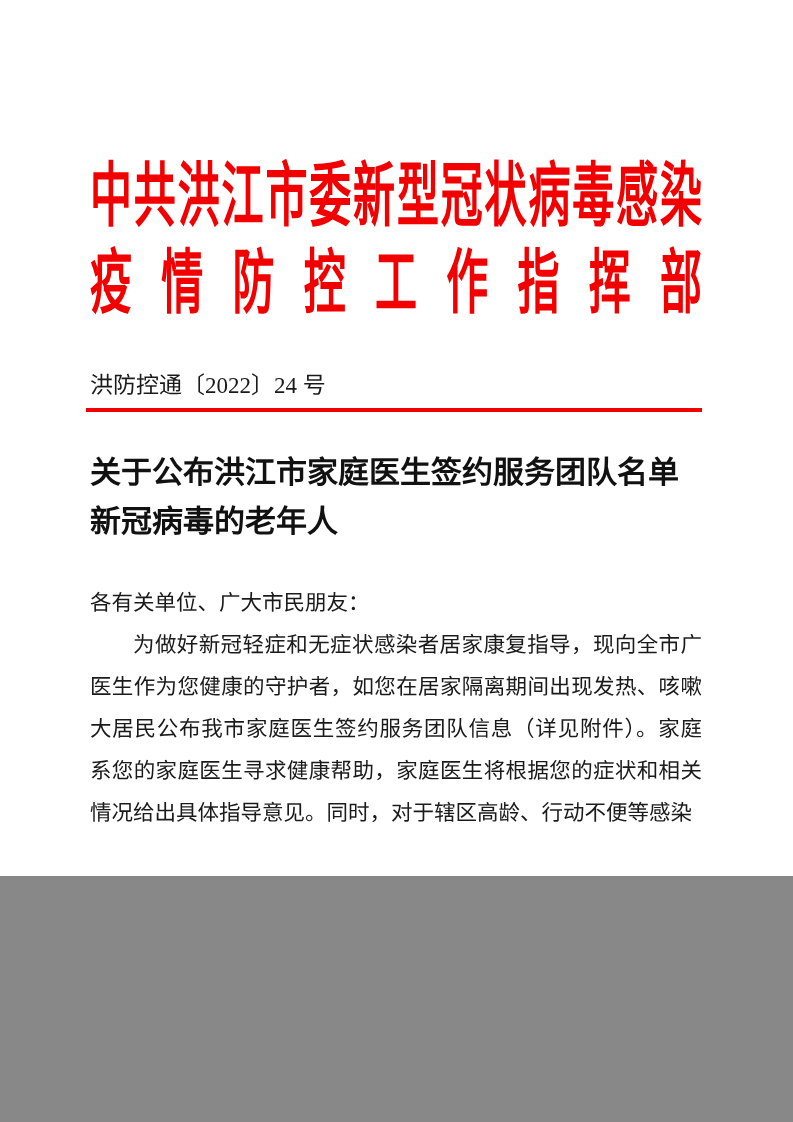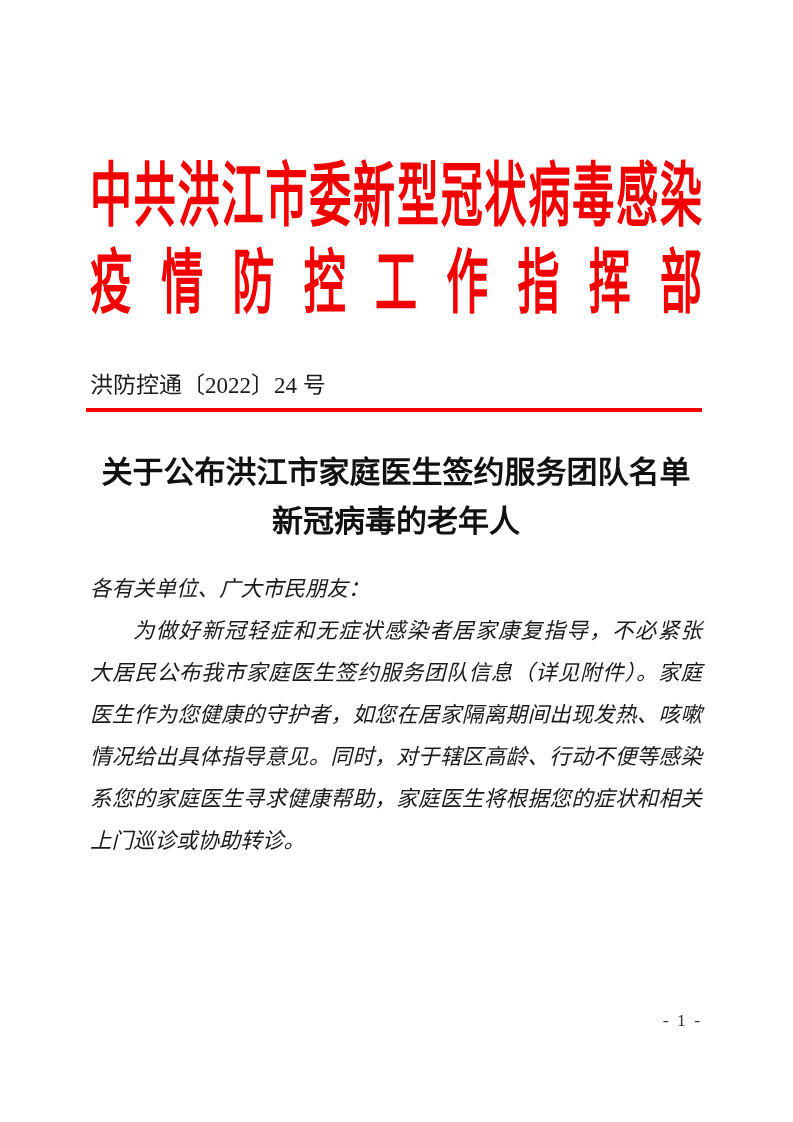--- a/index.html
+++ b/index.html
@@ -1,18 +1,18 @@
 <!DOCTYPE html>
 <html lang="zh-CN" style="--accent: #f20000;"><head>
 <meta charset="utf-8">
 <style>
   html,body{margin:0;padding:0;background:#888;}
   .page{
     position:relative;
-    width:793px;height:1122px;
+    width:793px;height:876px;
     margin:0 auto;
     background:#ffffff;
     overflow:hidden;
     font-family:"Liberation Serif","DejaVu Serif",serif;
     color:#1a1a1a;
   }
   .content{position:absolute;left:90px;width:612px;}
 
   
   .letterhead{top:174px;}
@@ -47,34 +47,32 @@
   .red-rule{
     position:absolute;
     left:86px;width:616px;
     top:408px;height:4px;
     background:var(--accent,#f20000);
   }
 
   
   .doc-title{
     top:448px;
-    text-align:center;
     font-family:"Liberation Sans","DejaVu Sans",sans-serif;
     font-weight:bold;
     font-size:31px;
     line-height:49px;
     color:#111;
   }
 
   
   .body-text{
-    top:568px;
+    top:582px;
     font-size:21.5px;
     line-height:42px;
-    font-style:italic;
   }
   .salutation{text-align:left;}
   .para-line{
     text-align:justify;
     text-align-last:justify;
     white-space:nowrap;
   }
   .para-line:first-child{text-indent:2em;}
   .para-line:last-child{text-align-last:left;white-space:normal;}
 
@@ -105,24 +103,23 @@
   <div class="red-rule"></div>
 
   <div class="content doc-title" style="position:absolute;">
     <div>关于公布洪江市家庭医生签约服务团队名单</div>
     <div>新冠病毒的老年人</div>
   </div>
 
   <div class="content body-text" style="position:absolute;">
     <div class="salutation">各有关单位、广大市民朋友：</div>
     <div>
-        <div class="para-line">为做好新冠轻症和无症状感染者居家康复指导，不必紧张</div>
+        <div class="para-line">为做好新冠轻症和无症状感染者居家康复指导，现向全市广</div>
+        <div class="para-line">医生作为您健康的守护者，如您在居家隔离期间出现发热、咳嗽</div>
         <div class="para-line">大居民公布我市家庭医生签约服务团队信息（详见附件）。家庭</div>
-        <div class="para-line">医生作为您健康的守护者，如您在居家隔离期间出现发热、咳嗽</div>
+        <div class="para-line">系您的家庭医生寻求健康帮助，家庭医生将根据您的症状和相关</div>
         <div class="para-line">情况给出具体指导意见。同时，对于辖区高龄、行动不便等感染</div>
-        <div class="para-line">系您的家庭医生寻求健康帮助，家庭医生将根据您的症状和相关</div>
-        <div class="para-line">上门巡诊或协助转诊。</div>
       </div>
   </div>
 
   <div class="page-number">- 1 -</div>
 
 </div>
 
 </body></html>

